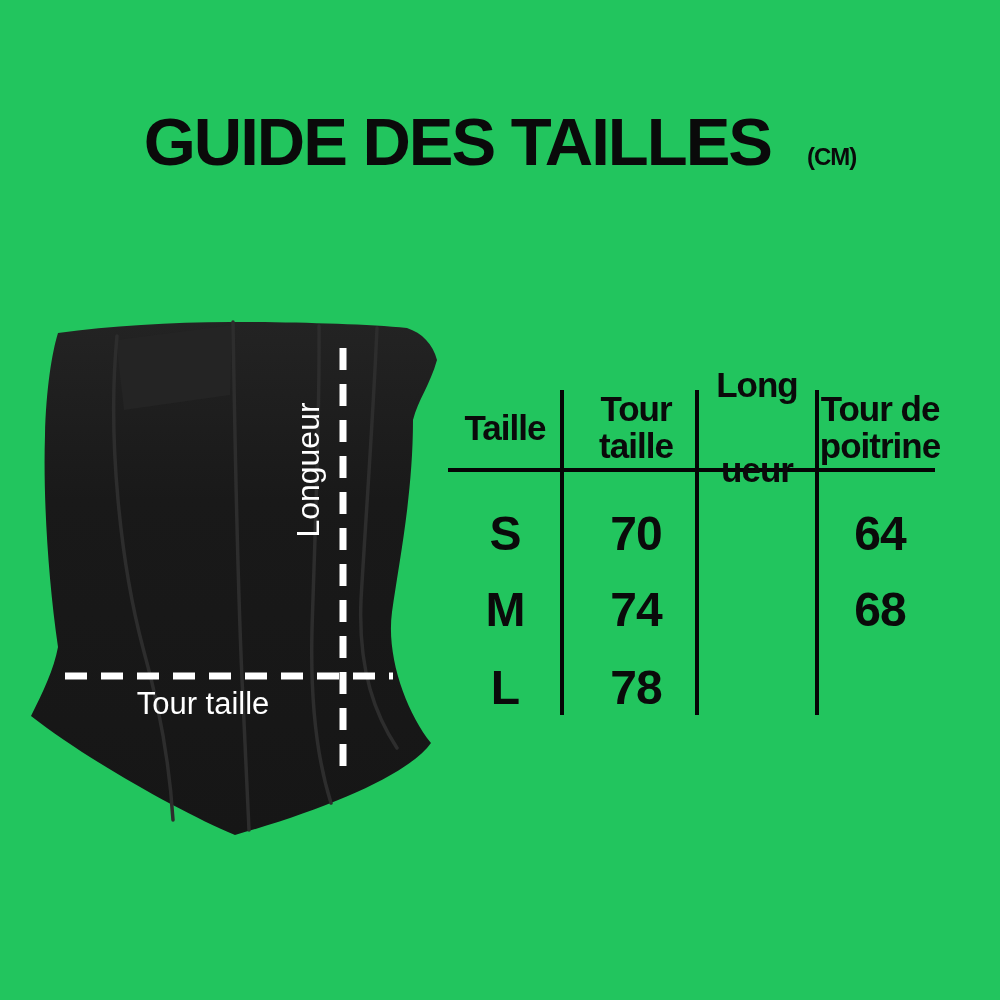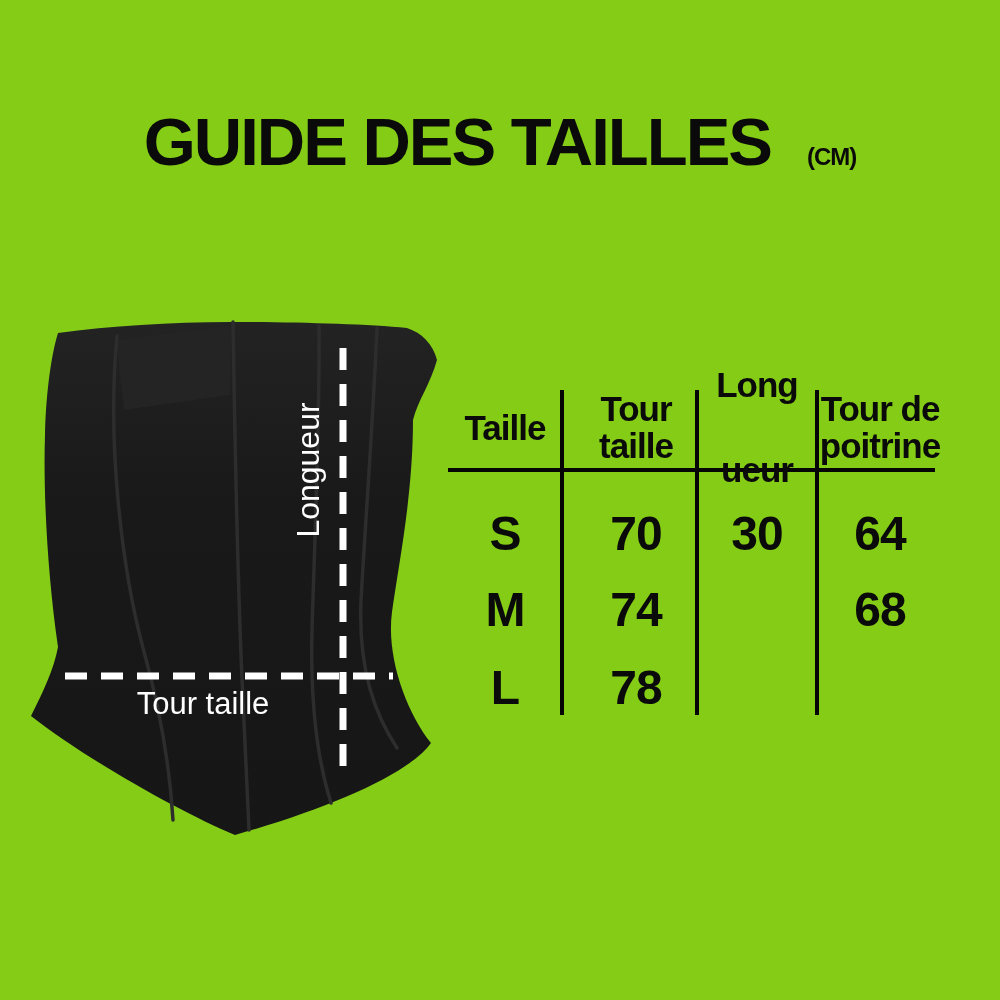--- a/index.html
+++ b/index.html
@@ -1,17 +1,17 @@
 <!DOCTYPE html>
 <html><head>
 <meta charset="utf-8">
 <style>
   html,body{margin:0;padding:0;background:#ffffff;}
   .page{
-    position:relative;width:1000px;height:1000px;background:#84cc16;
+    position:relative;width:1000px;height:1000px;background:#22c55e;
     overflow:hidden;font-family:"Liberation Sans",sans-serif;color:#0b0b0b;
   }
   
   .title-row{
     position:absolute;top:106px;left:0;width:1000px;height:80px;
     display:flex;justify-content:center;align-items:baseline;gap:16px;
   }
   .title-main{
     font-size:67px;font-weight:700;letter-spacing:-2px;line-height:72px;
     color:#0a0a0a;white-space:nowrap;
@@ -114,21 +114,20 @@
       <span>Long</span>
       <span>ueur</span>
     </div>
     <div class="th col3">
       <span>Tour de</span>
       <span>poitrine</span>
     </div>
 
     <div class="td col0 row0">S</div>
     <div class="td col1 row0">70</div>
-    <div class="td col2 row0">30</div>
     <div class="td col3 row0">64</div>
 
     <div class="td col0 row1">M</div>
     <div class="td col1 row1">74</div>
     <div class="td col3 row1">68</div>
 
     <div class="td col0 row2">L</div>
     <div class="td col1 row2">78</div>
   </div>
 

